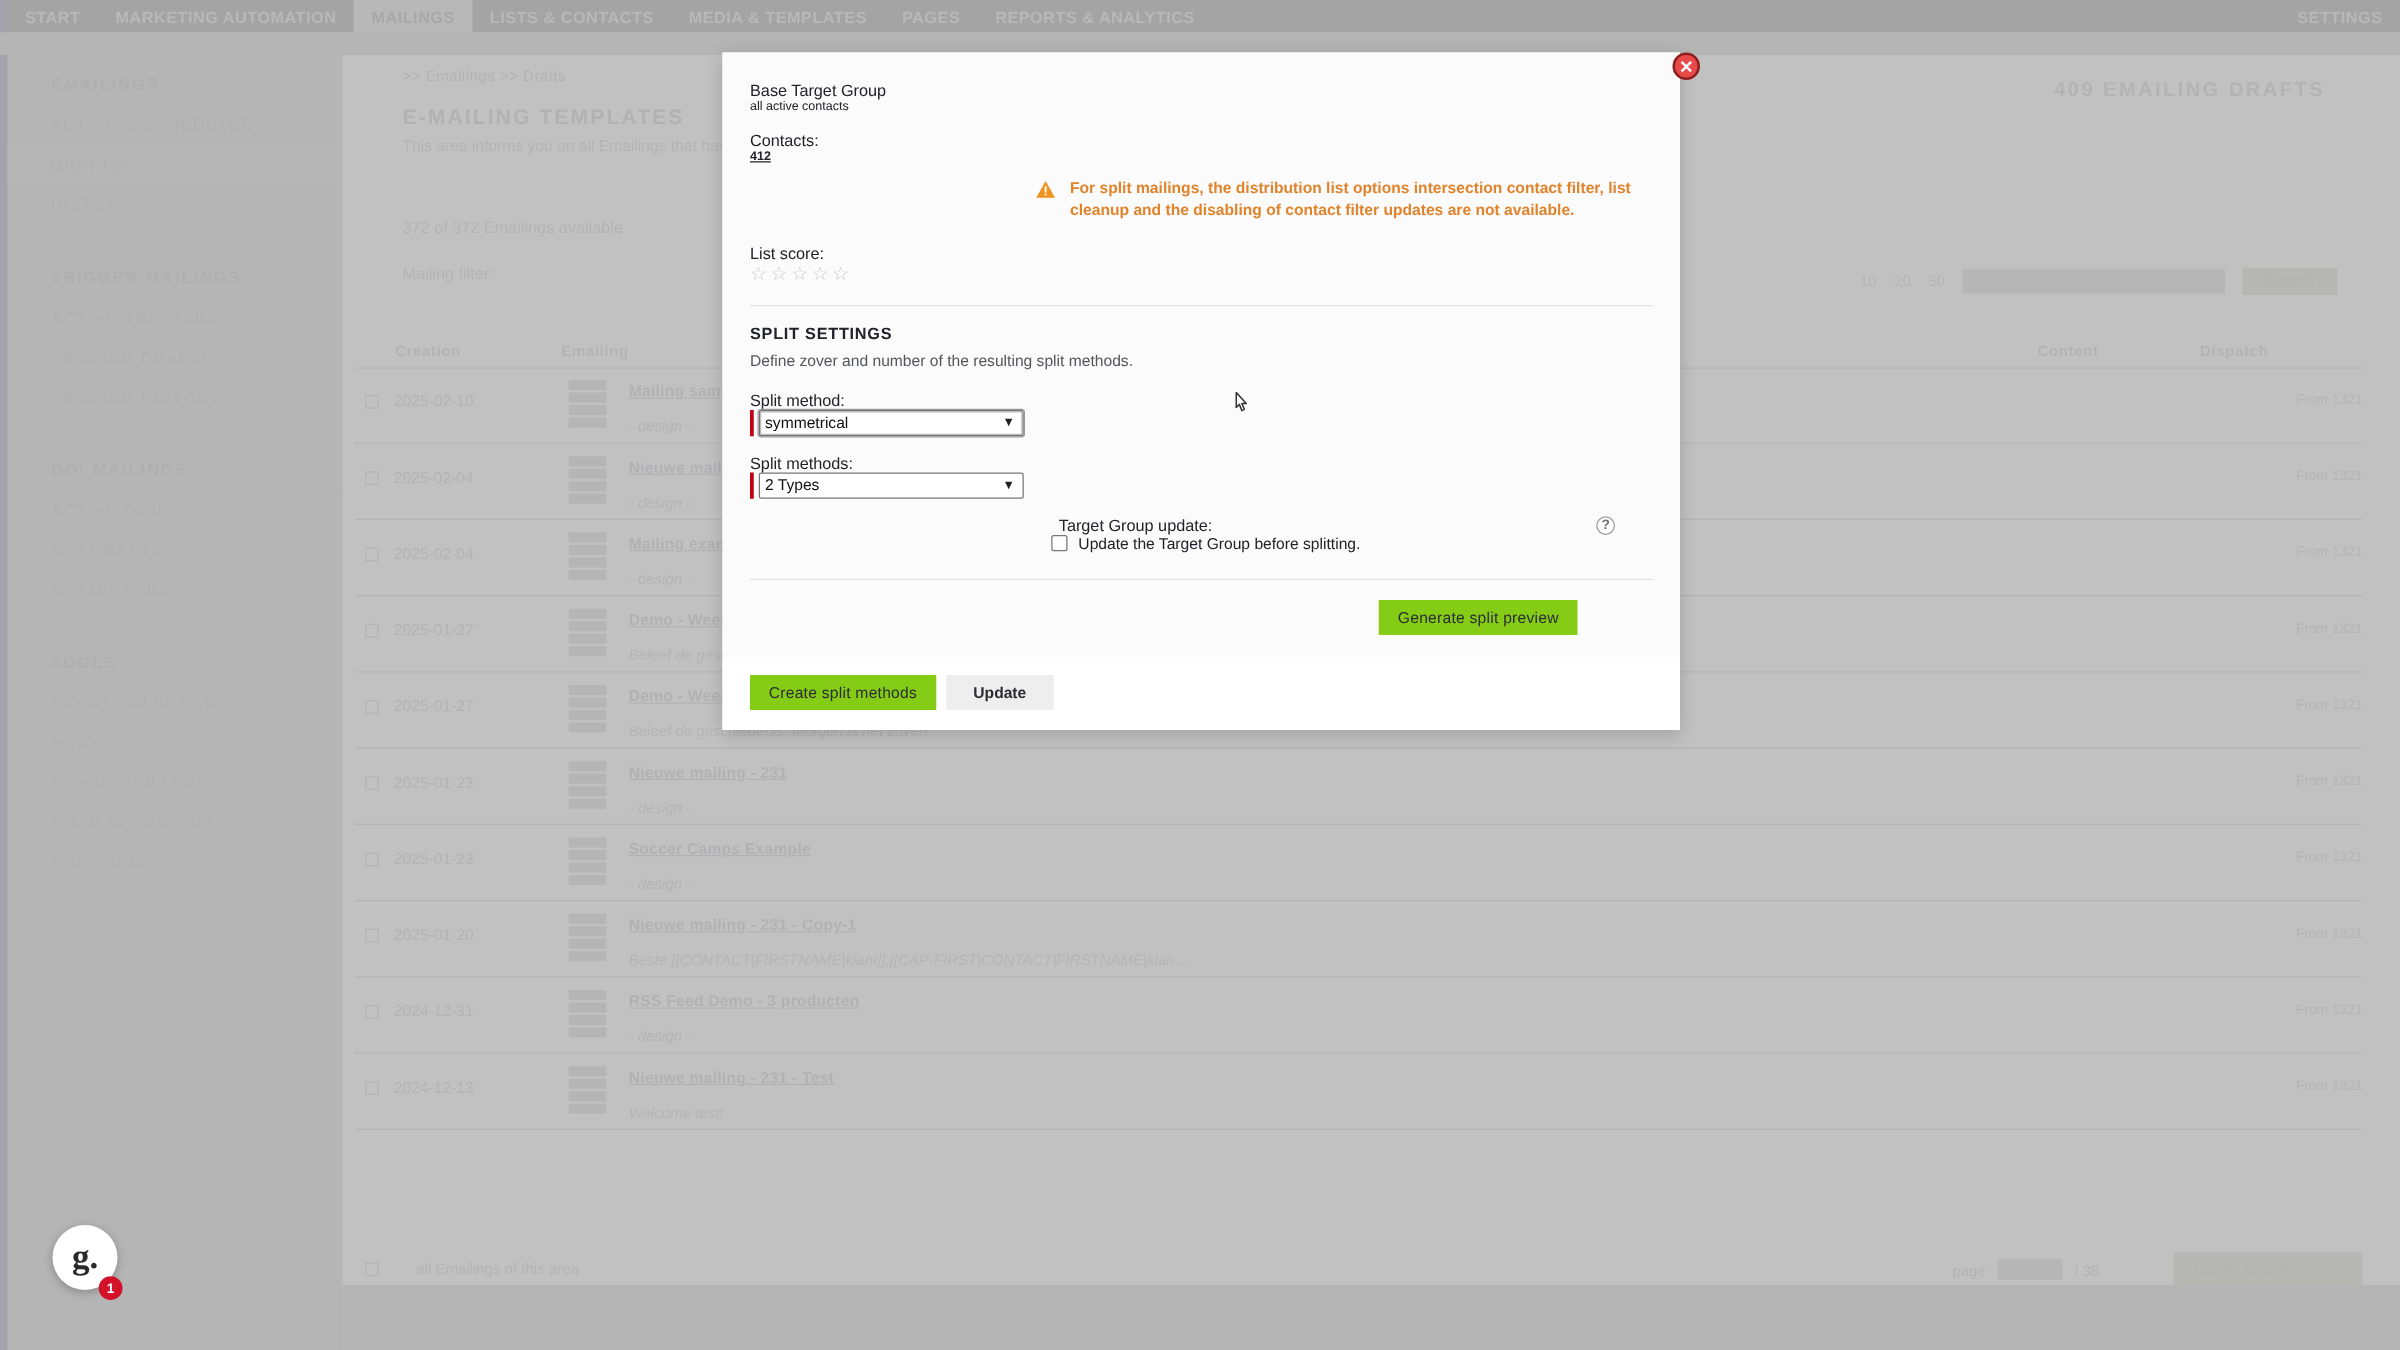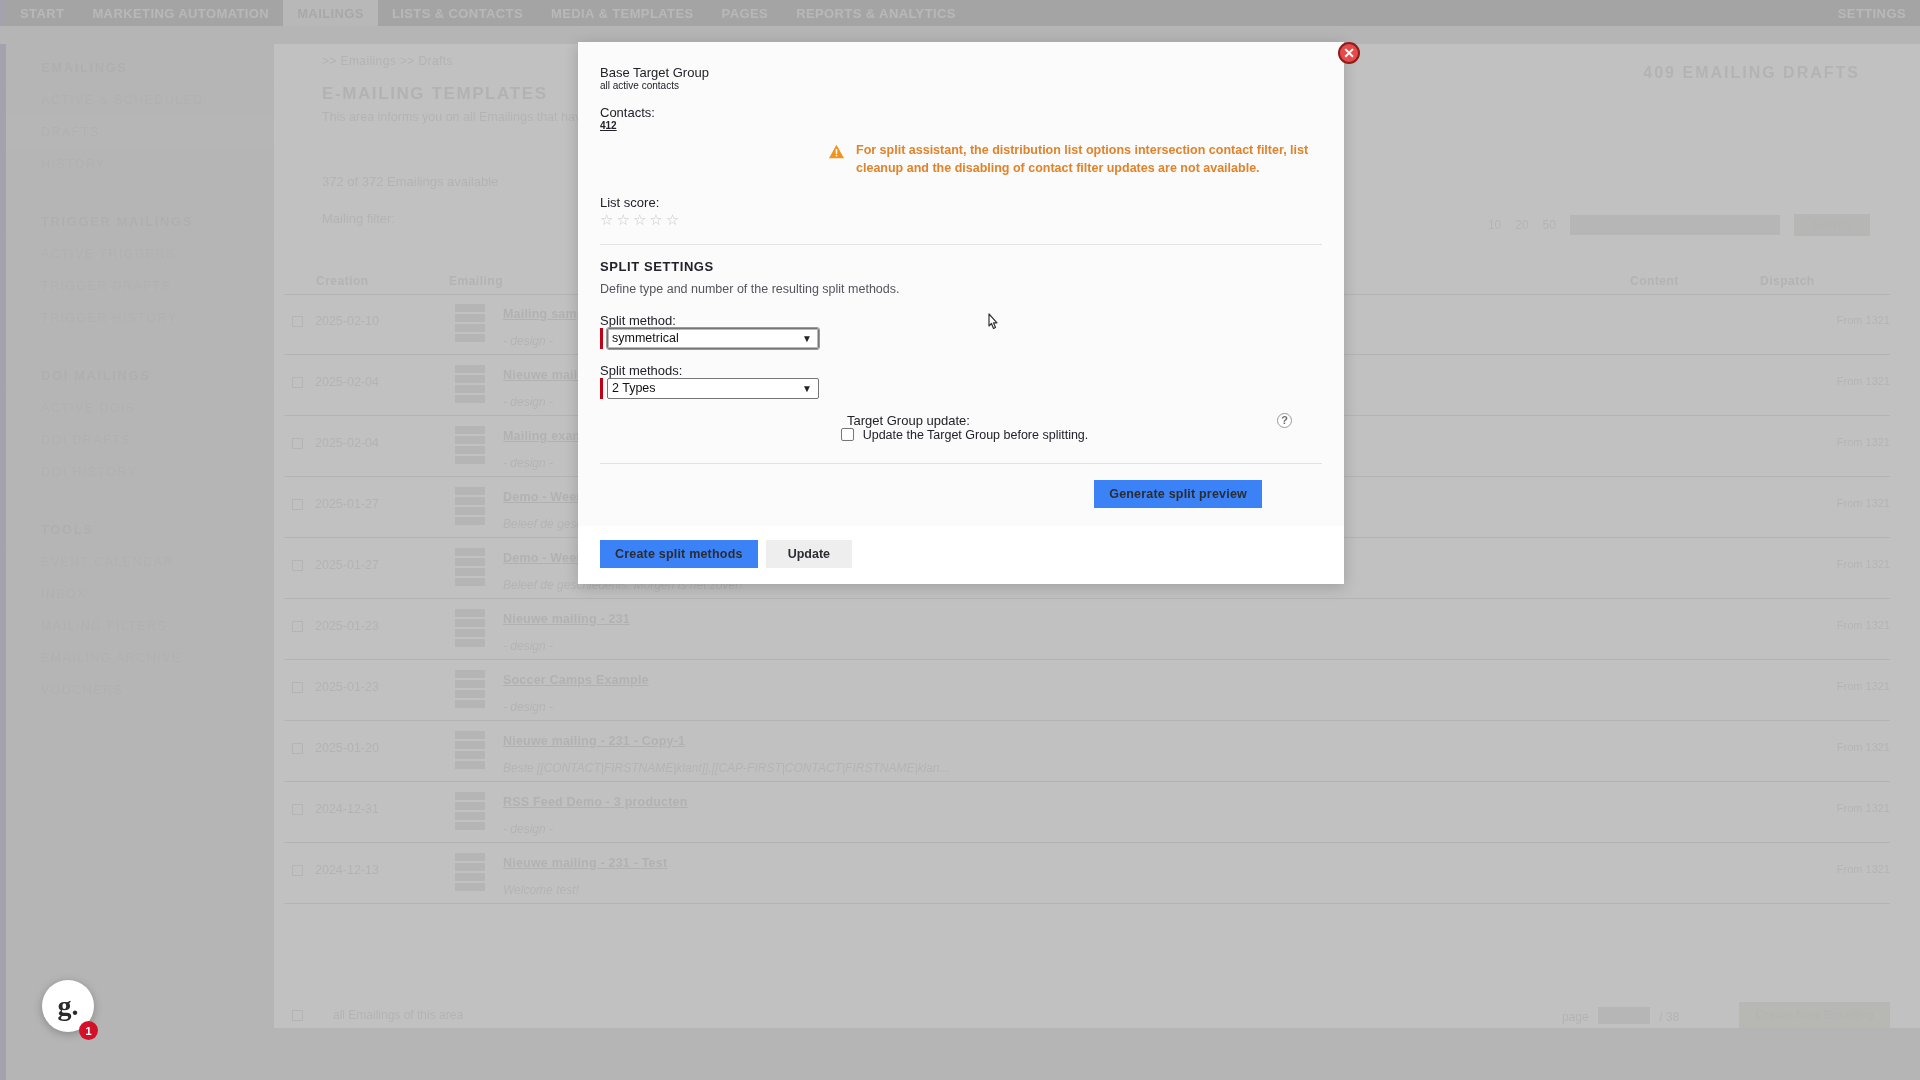--- a/index.html
+++ b/index.html
@@ -203,21 +203,21 @@
     background: #ffffff; border: 1px solid #9b9b9b; color: #6f6f6f;
     font-size: 11px; font-weight: bold; text-align: center; line-height: 13px;
     cursor: pointer;
   }
 
   .gen-area {
     display: flex; justify-content: flex-end;
     padding: 16px 60px 18px 0; border-top: 1px solid #e2e2e2; margin-top: 14px;
   }
   .btn-yellow {
-    background: #3b82f6; color: #2c2c33; font-weight: bold; font-size: 12.5px;
+    background: #84cc16; color: #2c2c33; font-weight: normal; font-size: 12.5px;
     border: none; padding: 7px 15px; cursor: pointer; letter-spacing: 0.2px;
     font-family: "Liberation Sans", sans-serif;
   }
   .modal-foot {
     background: #ffffff; padding: 14px 22px 16px 22px; display: flex; gap: 0;
   }
   .btn-grey {
     background: #eeeeee; color: #2c2c33; font-weight: bold; font-size: 12.5px;
     border: none; padding: 7px 22px; cursor: pointer; margin-left: 8px;
     font-family: "Liberation Sans", sans-serif;
@@ -480,38 +480,38 @@
       <div class="flabel">Contacts:</div>
       <div class="fvalue strong">412</div>
     </div>
 
     <div class="warn-row">
       <svg class="warn-ico" viewBox="0 0 20 18">
         <path d="M10 1 L19 17 L1 17 Z" fill="#F0921E"></path>
         <rect x="9.1" y="6" width="1.8" height="6" fill="#fff"></rect>
         <rect x="9.1" y="13" width="1.8" height="1.9" fill="#fff"></rect>
       </svg>
-      <div class="warn-text">For split assistant, the distribution list options intersection contact filter, list cleanup and the disabling of contact filter updates are not available.</div>
+      <div class="warn-text">For split mailings, the distribution list options intersection contact filter, list cleanup and the disabling of contact filter updates are not available.</div>
     </div>
 
     <div class="frow">
       <div class="flabel">List score:</div>
       <div class="stars" id="stars">
           <span class="star">☆</span>
           <span class="star">☆</span>
           <span class="star">☆</span>
           <span class="star">☆</span>
           <span class="star">☆</span>
         </div>
     </div>
 
     <div class="sect-div"></div>
 
     <div class="sect-title">SPLIT SETTINGS</div>
-    <div class="sect-sub">Define type and number of the resulting split methods.</div>
+    <div class="sect-sub">Define zover and number of the resulting split methods.</div>
 
     <div class="frow">
       <div class="flabel">Split method:</div>
       <div class="sel-wrap">
         <div class="red-bar"></div>
         <div class="sel-holder">
           <select class="styled focused" id="split-method-select"><option value="symmetrical">symmetrical</option><option value="asymmetrical">asymmetrical</option></select>
           <span class="sel-arrow">▼</span>
         </div>
       </div>

